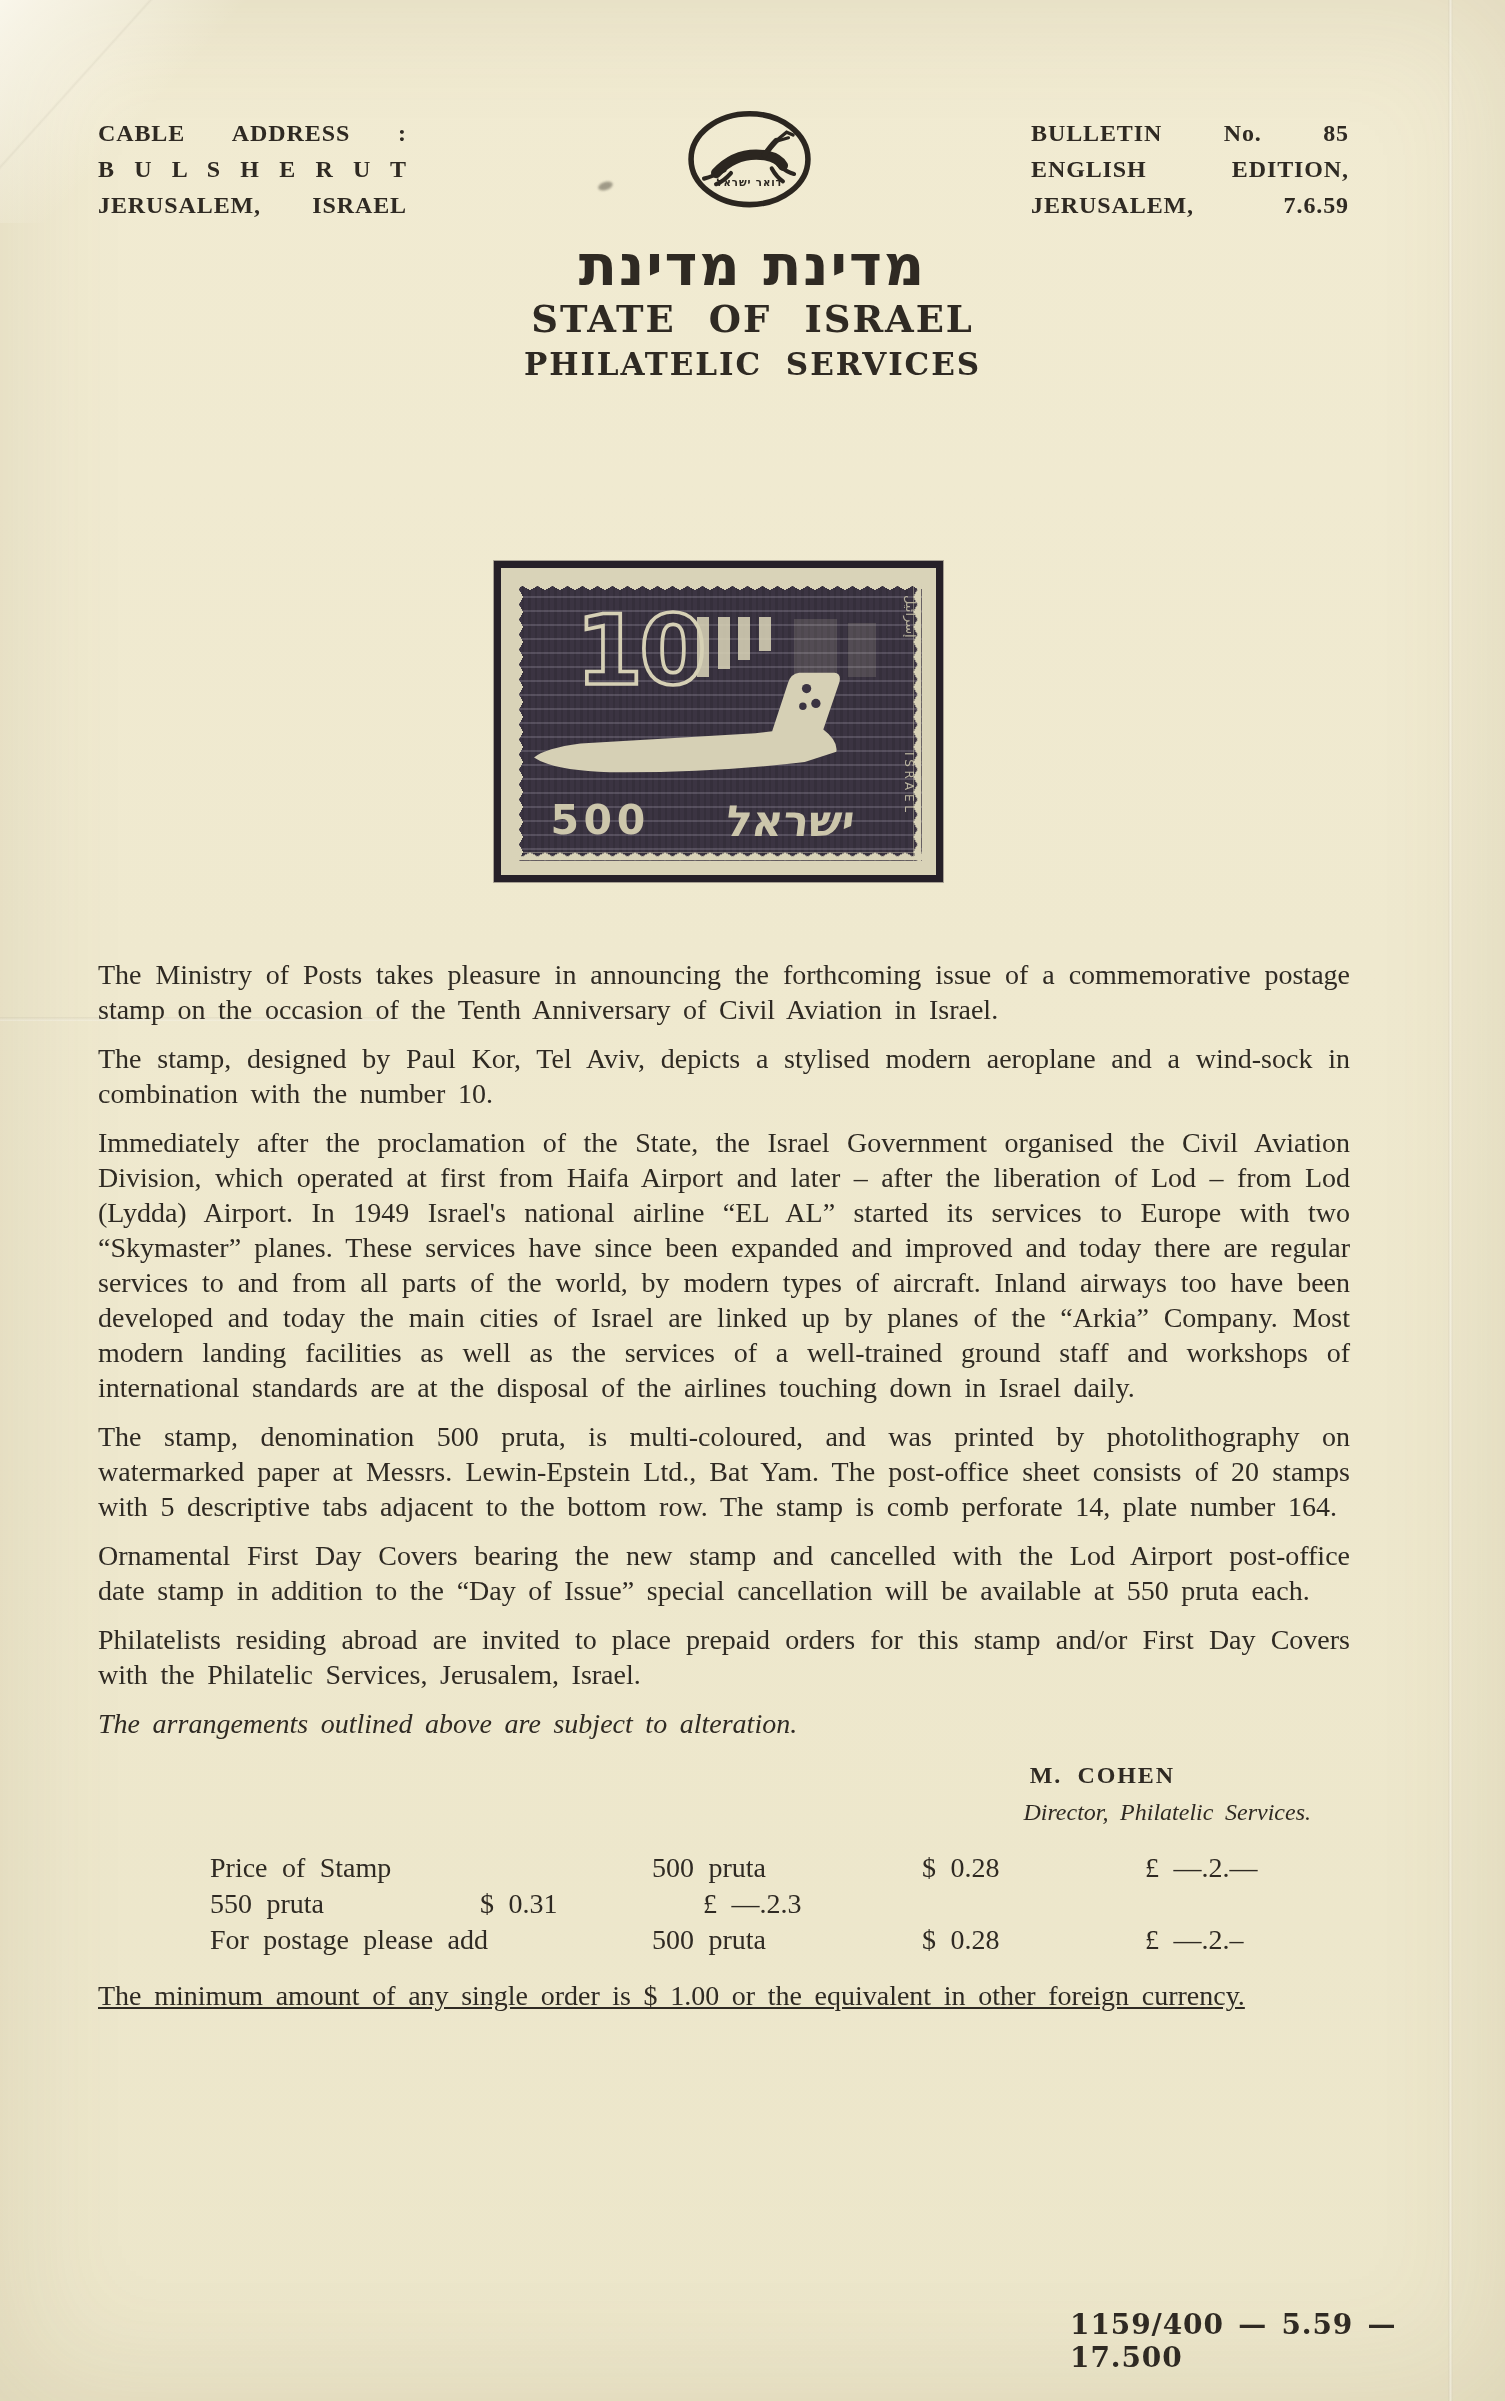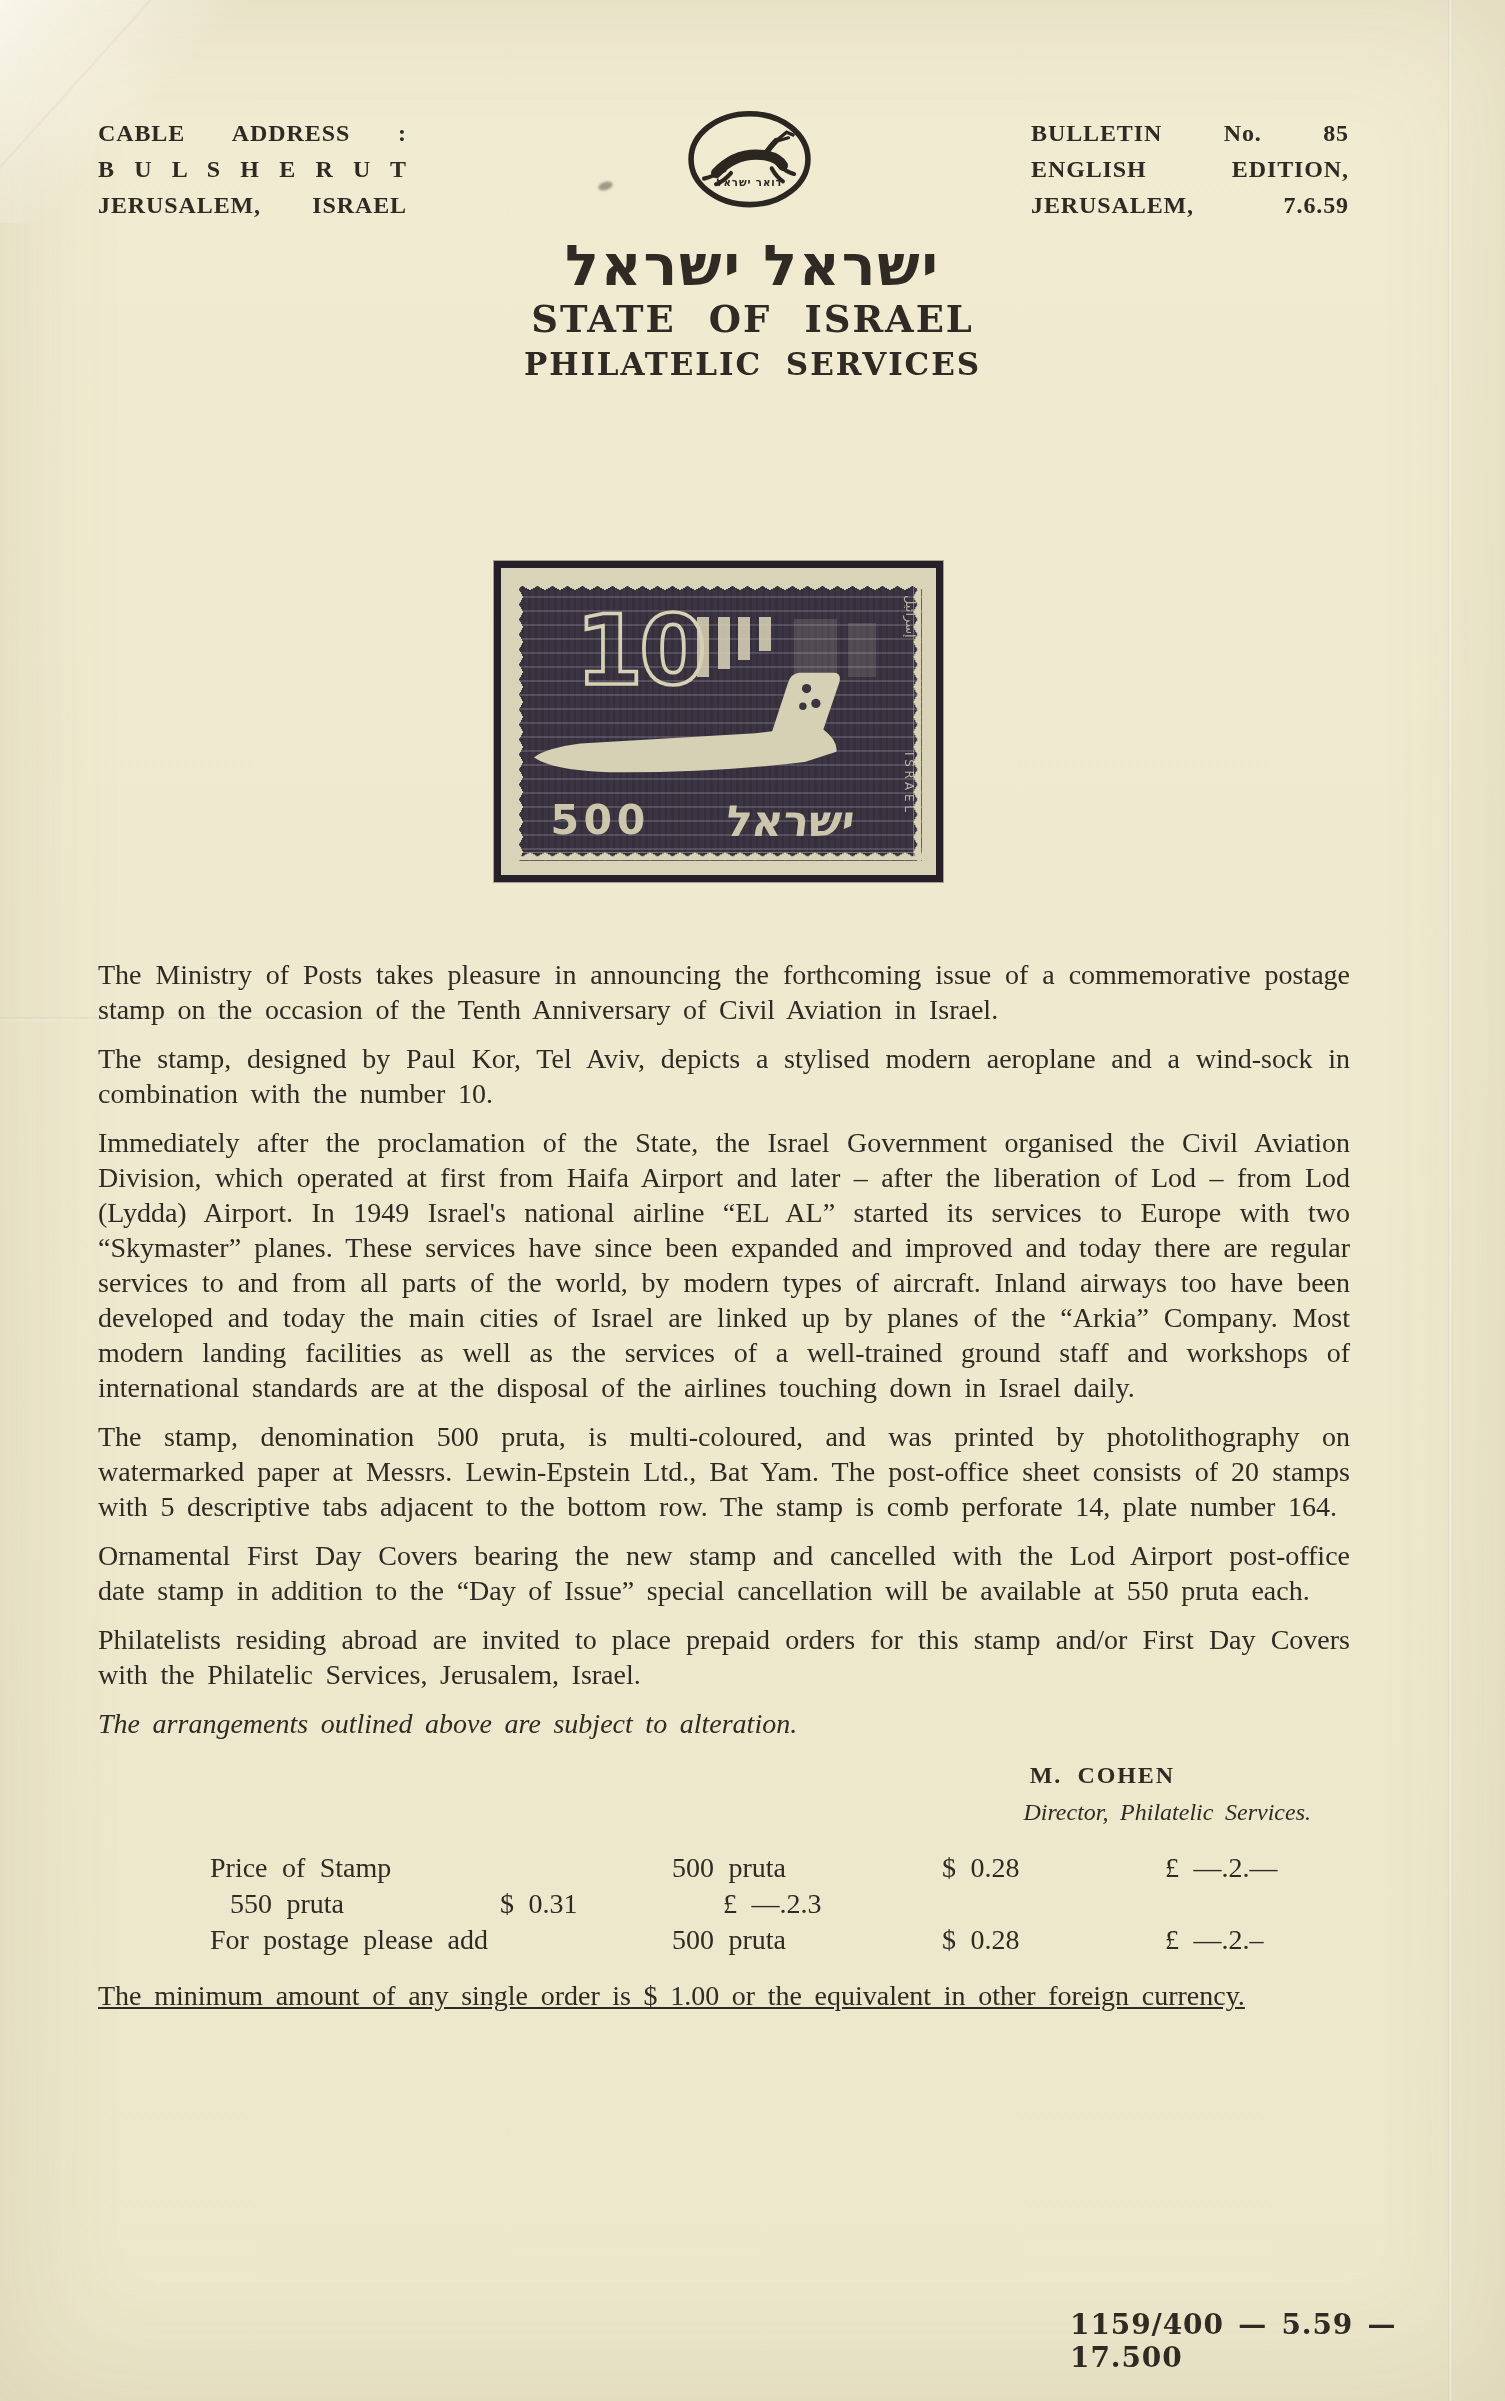--- a/index.html
+++ b/index.html
@@ -90,21 +90,21 @@
   .copy{position:absolute;left:98px;top:957px;width:1252px;}
   .copy p{margin:0 0 14px 0;font-size:28px;line-height:35px;text-align:justify;
     word-spacing:5.6px;}
   .note{font-style:italic;margin-top:3.7px !important;}
   .sig{margin-top:16px;text-align:right;font-size:24px;line-height:37px;}
   .sig-name{padding-right:175px;letter-spacing:1.9px;word-spacing:7.4px;font-weight:600;}
   .sig-role{padding-right:39px;font-style:italic;word-spacing:5.6px;}
   .ptable{margin-top:18.6px;font-size:28px;line-height:36px;word-spacing:7.4px;}
   .trow{display:flex;padding-left:112px;}
   .c1{width:442px;}
-  .c2{width:270px;margin-left:20px;}
+  .c2{width:270px;}
   .c3{width:223px;}
   .c4{flex:1;}
   .closing{margin-top:20.5px !important;text-decoration:underline;}
   .imprint{position:absolute;left:1070px;top:2308px;font-family:"DejaVu Serif",serif;
     font-weight:700;font-size:28px;letter-spacing:0.9px;word-spacing:3.7px;}
 </style>
 </head>
 <body>
 
 <div class="page">
@@ -135,21 +135,21 @@
     <div class="logo-caption">דואר ישראל</div>
   </div>
 
   <div class="hdr-block hdr-right">
     <div class="jline">BULLETIN No. 85</div>
     <div class="jline">ENGLISH EDITION,</div>
     <div class="jline">JERUSALEM, 7.6.59</div>
   </div>
 
   <div class="masthead">
-    <div class="heb-title">ישראל ישראל</div>
+    <div class="heb-title">מדינת מדינת</div>
     <div class="m1">STATE OF ISRAEL</div>
     <div class="m3">PHILATELIC SERVICES</div>
   </div>
 
   <div class="stamp">
     <div class="perf">
       <div class="field">
         <div class="zz zz-t"></div>
         <div class="zz zz-b"></div>
         <div class="zz zz-l"></div>

